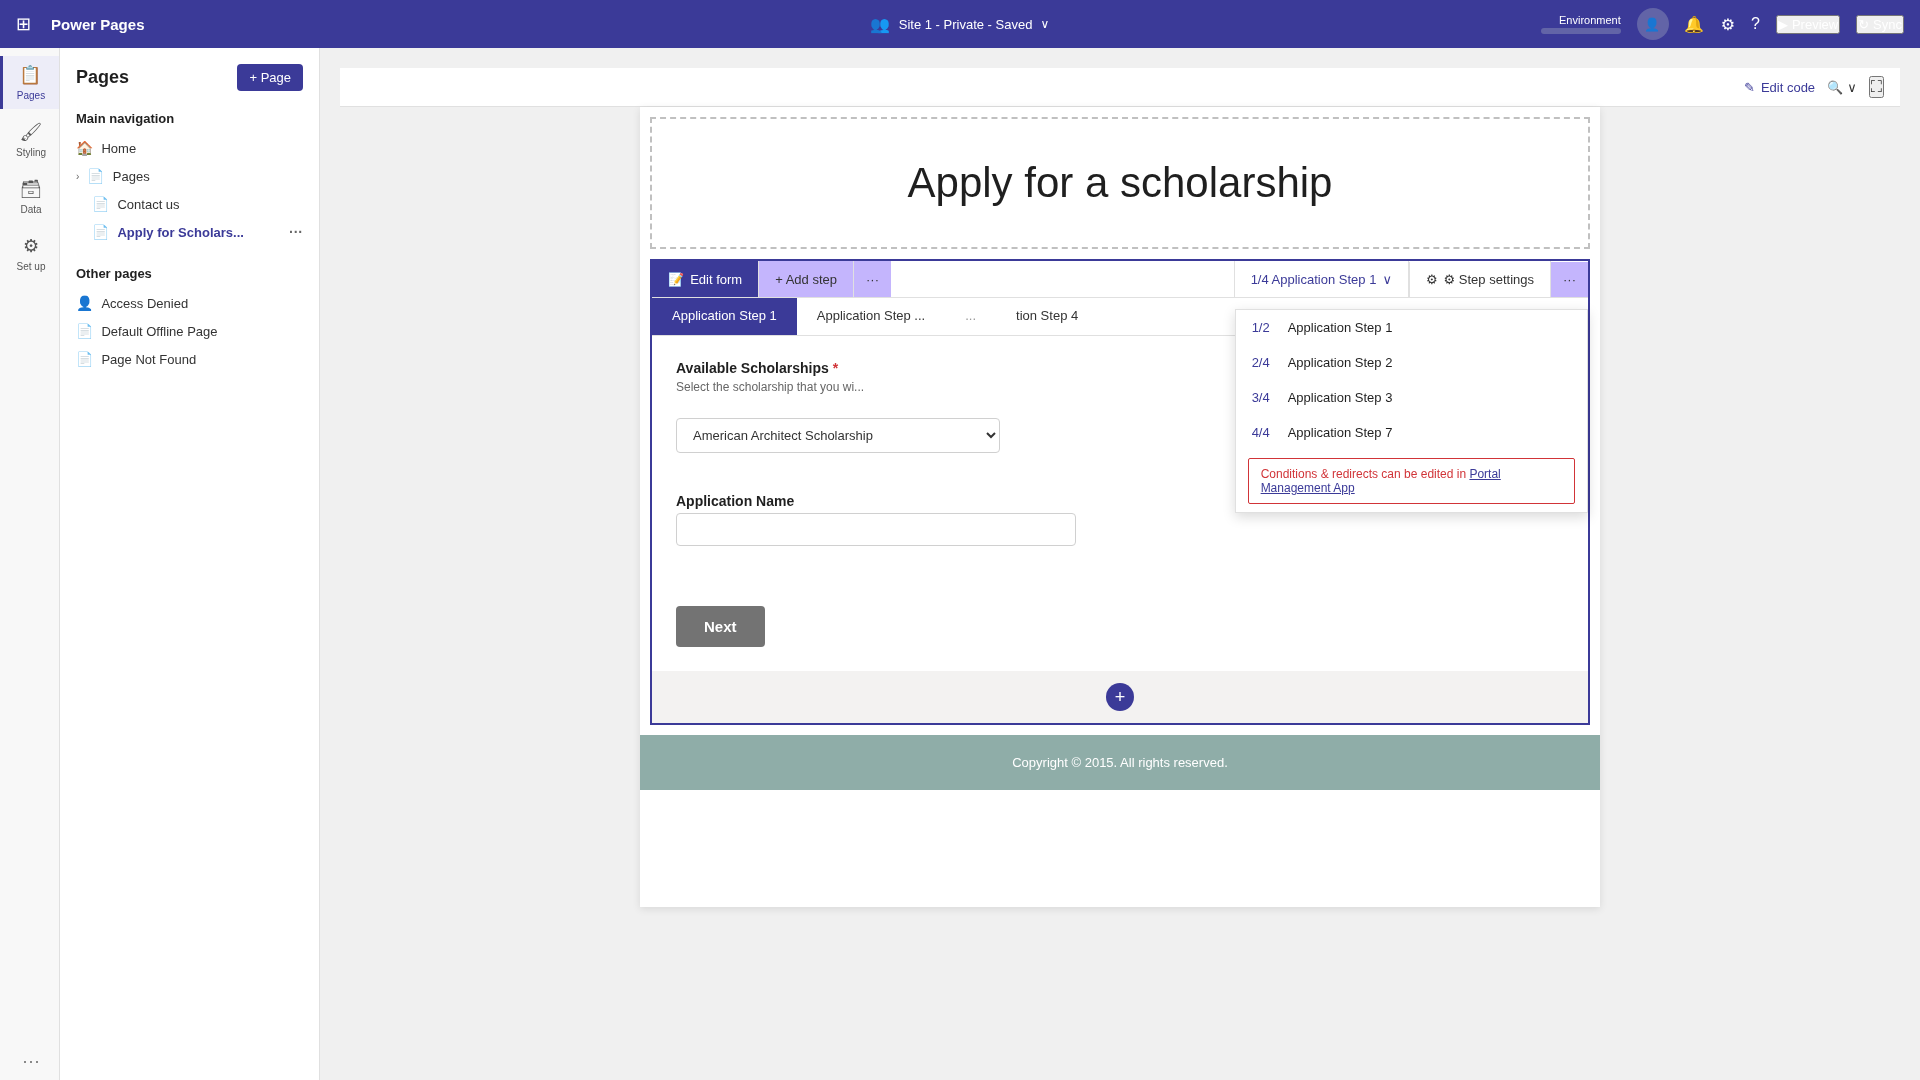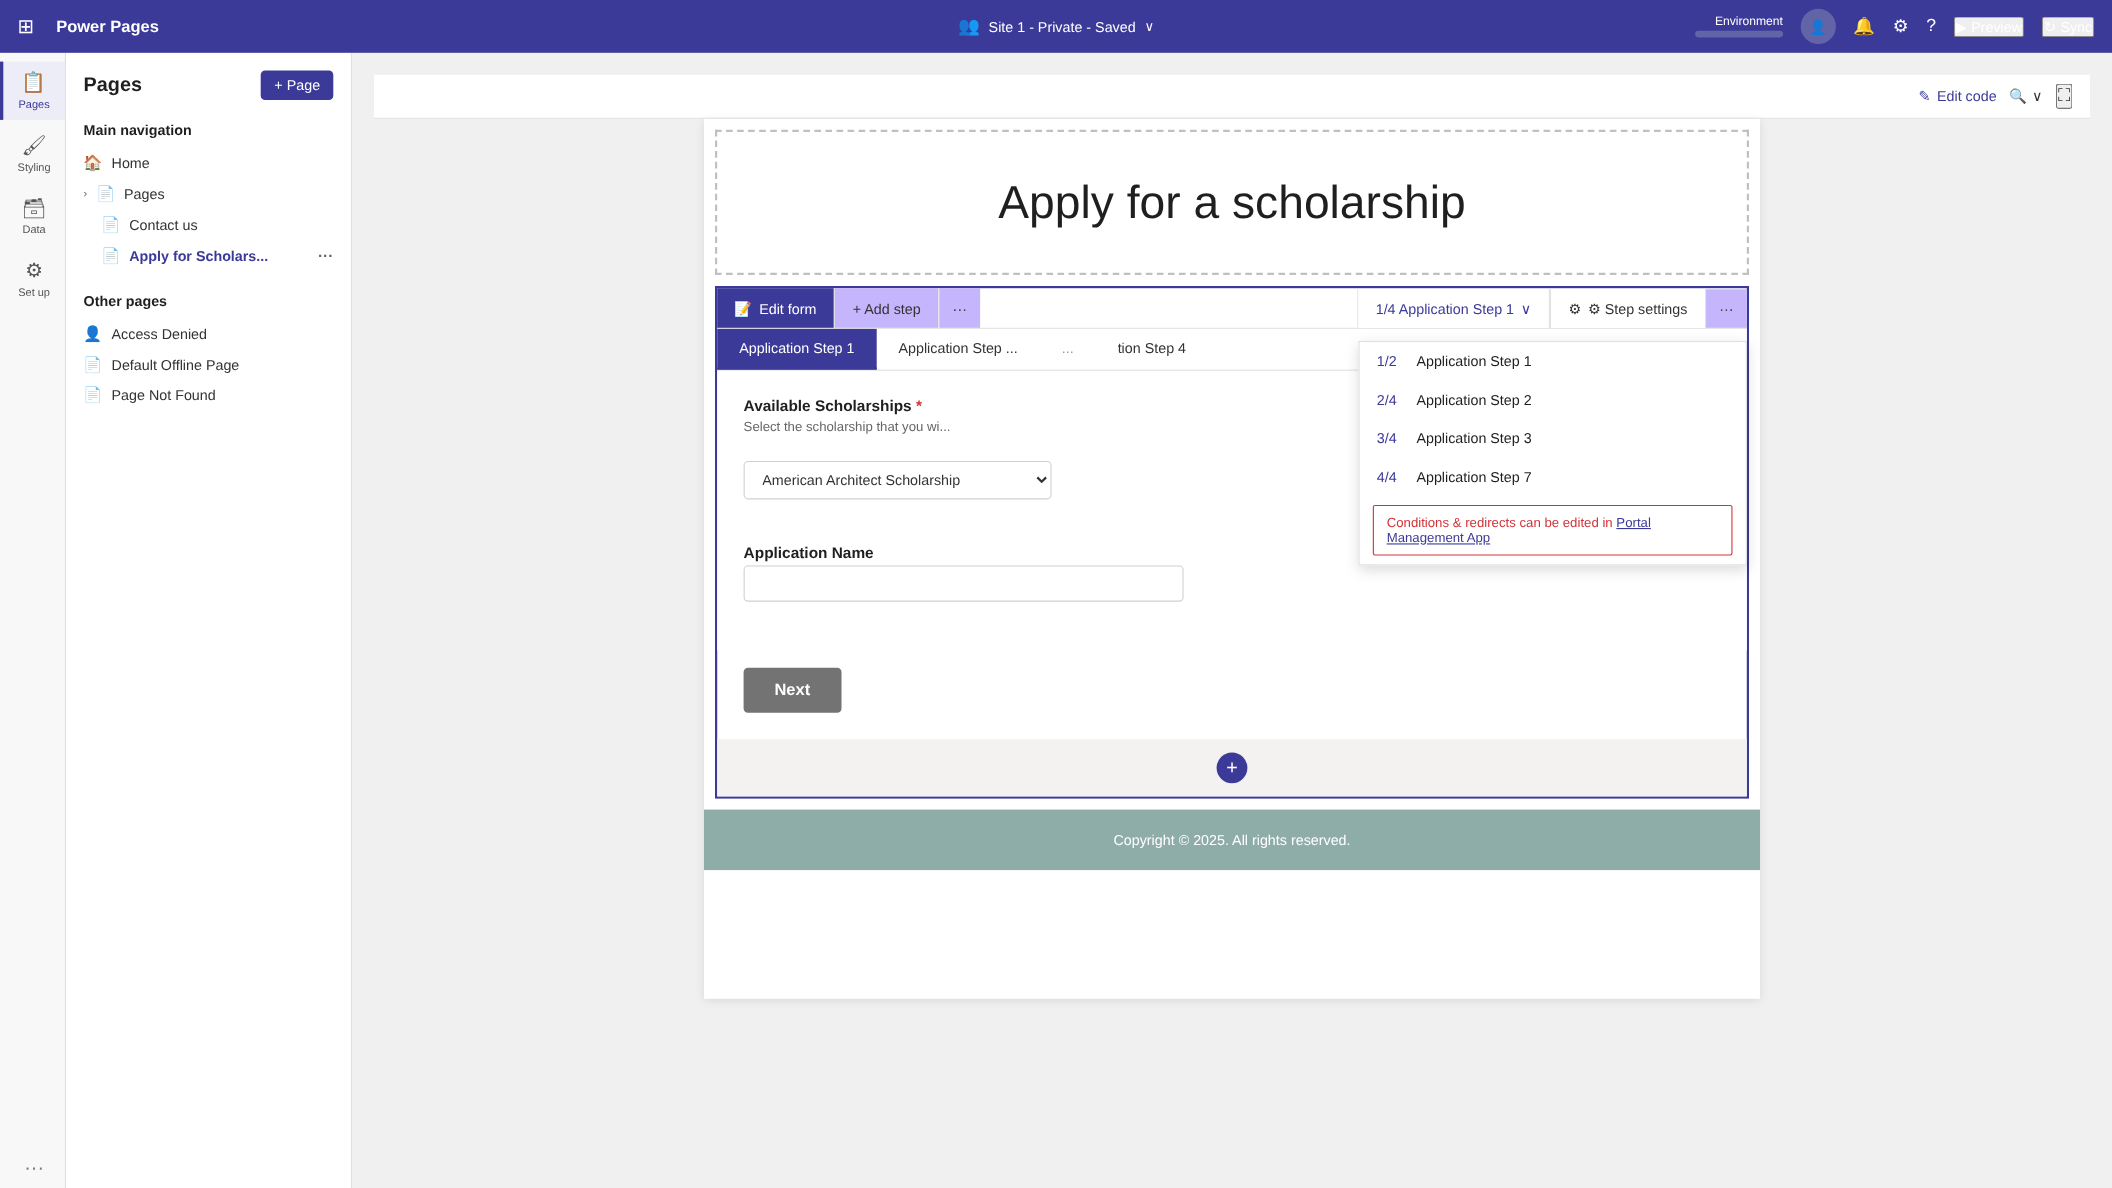--- a/index.html
+++ b/index.html
@@ -119,21 +119,21 @@
       display: flex; align-items: center; gap: 6px; padding: 10px 16px;
       background: white; border: none; border-left: 1px solid #e0e0e0; cursor: pointer; font-size: 13px; color: #333;
     }
 
     
     .form-content { padding: 24px; background: white; }
     .field-label { font-size: 14px; font-weight: 600; color: #1f1f1f; margin-bottom: 4px; }
     .field-label .required { color: #d13438; }
     .field-desc { font-size: 12px; color: #666; margin-bottom: 24px; }
     .field-select {
-      width: 280px; padding: 8px 12px; border: 1px solid #d0d0d0; border-radius: 4px;
+      width: 324px; padding: 8px 12px; border: 1px solid #d0d0d0; border-radius: 4px;
       font-size: 13px; color: #333; background: white; margin-bottom: 20px;
     }
     .field-group { margin-bottom: 20px; }
     .field-input {
       width: 100%; padding: 8px 12px; border: 1px solid #d0d0d0; border-radius: 4px;
       font-size: 13px; color: #333; background: white;
     }
 
     
     .next-btn {
@@ -402,18 +402,18 @@
         
         <button class="next-btn">Next</button>
 
         
         <div class="add-section-row">
           <button class="add-section-btn">+</button>
         </div>
       </div>
 
       <div class="page-footer">
-        <span>Copyright © 2025. All rights reserved.</span>
+        <span>Copyright © 2015. All rights reserved.</span>
       </div>
 
     </div>
   </div>
 </div>
 
 </body></html>

